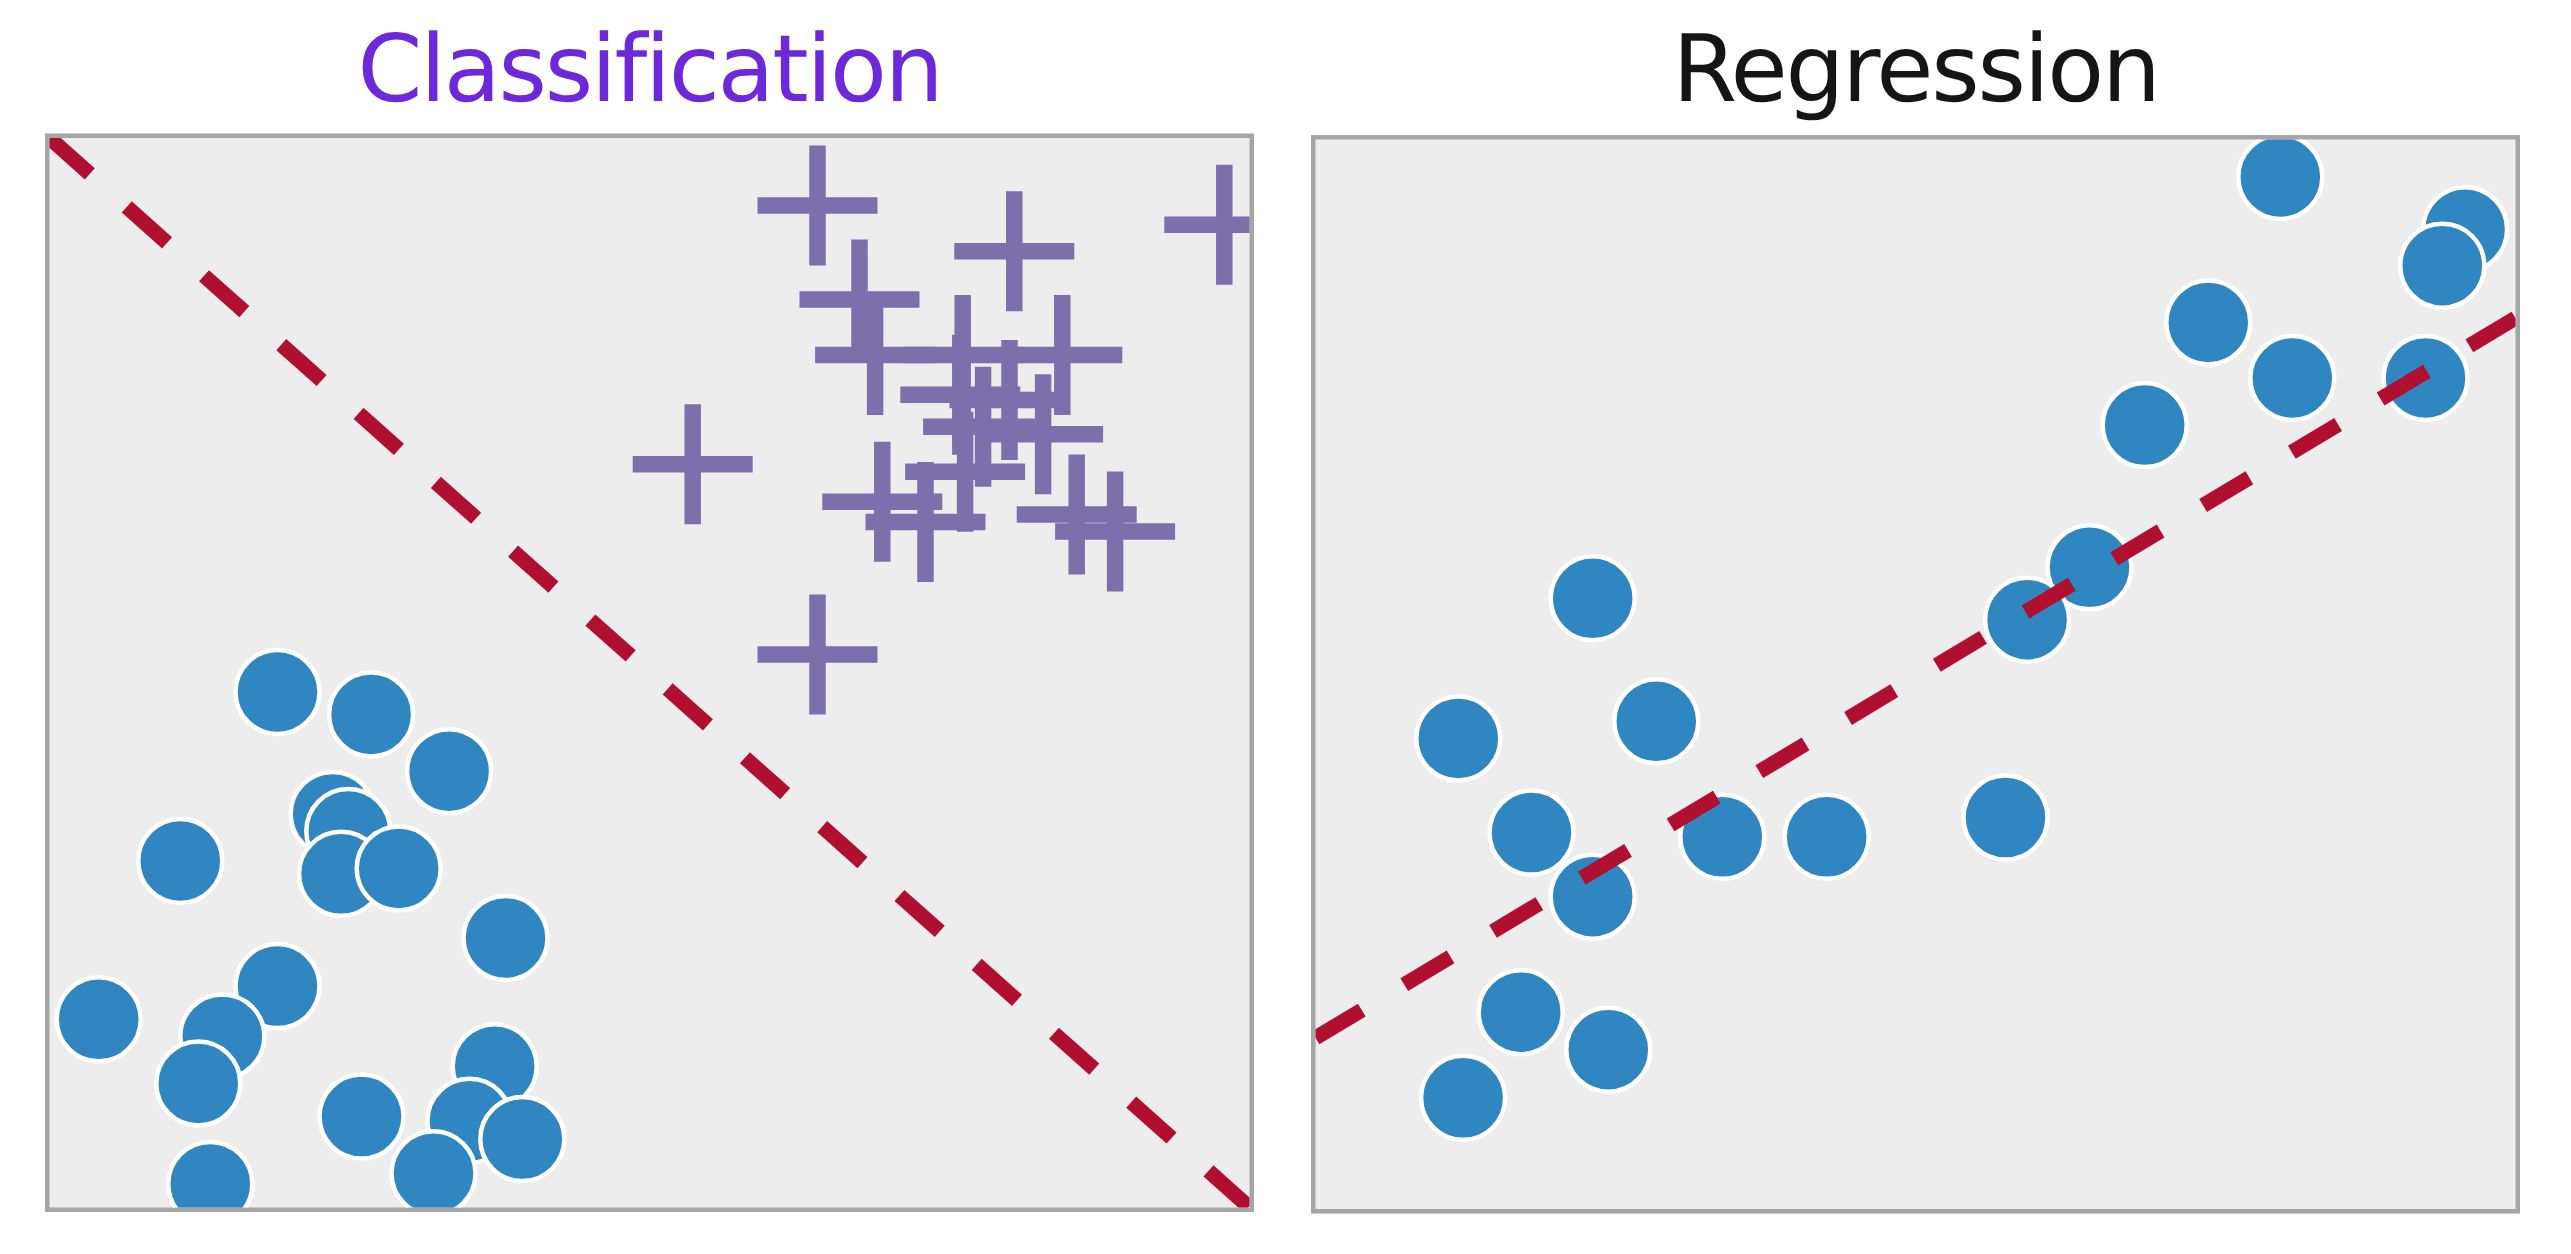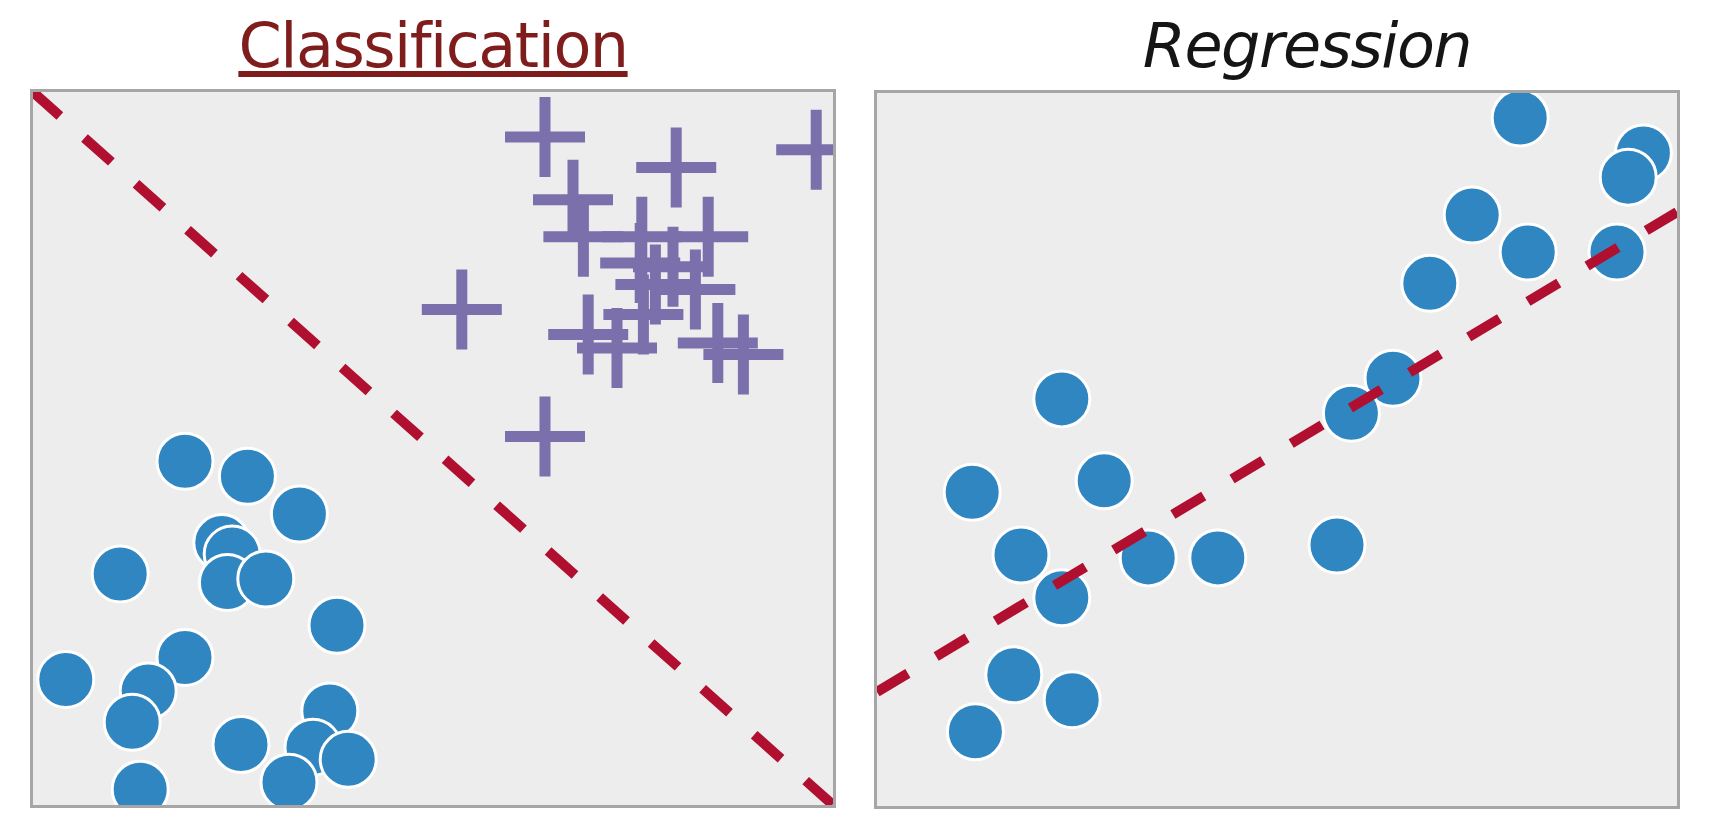--- a/index.html
+++ b/index.html
@@ -20,42 +20,42 @@
     top: 14px;
     width: 806px;
     text-align: center;
     font-size: 62px;
     line-height: 64px;
     letter-spacing: -1.5px;
     font-weight: 400;
     user-select: none;
   }
   #title-0 { left: 30px; }
-  #title-1 { left: 904px; font-style: italic; }
+  #title-1 { left: 874px; }
   .panel {
     position: absolute;
     width: 800px;
     height: 713px;
     border-style: solid;
     border-width: 3px;
   }
   #panel-0 { left: 30px; top: 89px; }
   #panel-1 { left: 874px; top: 90px; }
   .panel svg {
     display: block;
     width: 800px;
     height: 713px;
   }
 </style>
 </head>
 <body style="background: rgb(255, 255, 255);">
 
 <div class="figure">
 
-  <div class="chart-title" id="title-0" style="color: #7f1d1d; text-decoration: underline;">Classification</div>
+  <div class="chart-title" id="title-0" style="color: #6d28d9;">Classification</div>
 
   <div class="chart-title" id="title-1" style="color: rgb(21, 21, 21);">Regression</div>
 
   <div class="panel" id="panel-0" style="background: rgb(237, 237, 238); border-color: rgb(166, 166, 166);">
     <svg id="svg-0" viewBox="0 0 800 713">
         <circle cx="152" cy="369.334" r="28" fill="#2f86c0" stroke="#ffffff" stroke-width="3"></circle>
         <circle cx="214.4" cy="384.30699999999996" r="28" fill="#2f86c0" stroke="#ffffff" stroke-width="3"></circle>
         <circle cx="266.40000000000003" cy="422.09600000000006" r="28" fill="#2f86c0" stroke="#ffffff" stroke-width="3"></circle>
         <circle cx="188.79999999999998" cy="450.616" r="28" fill="#2f86c0" stroke="#ffffff" stroke-width="3"></circle>
         <circle cx="199.2" cy="462.024" r="28" fill="#2f86c0" stroke="#ffffff" stroke-width="3"></circle>

